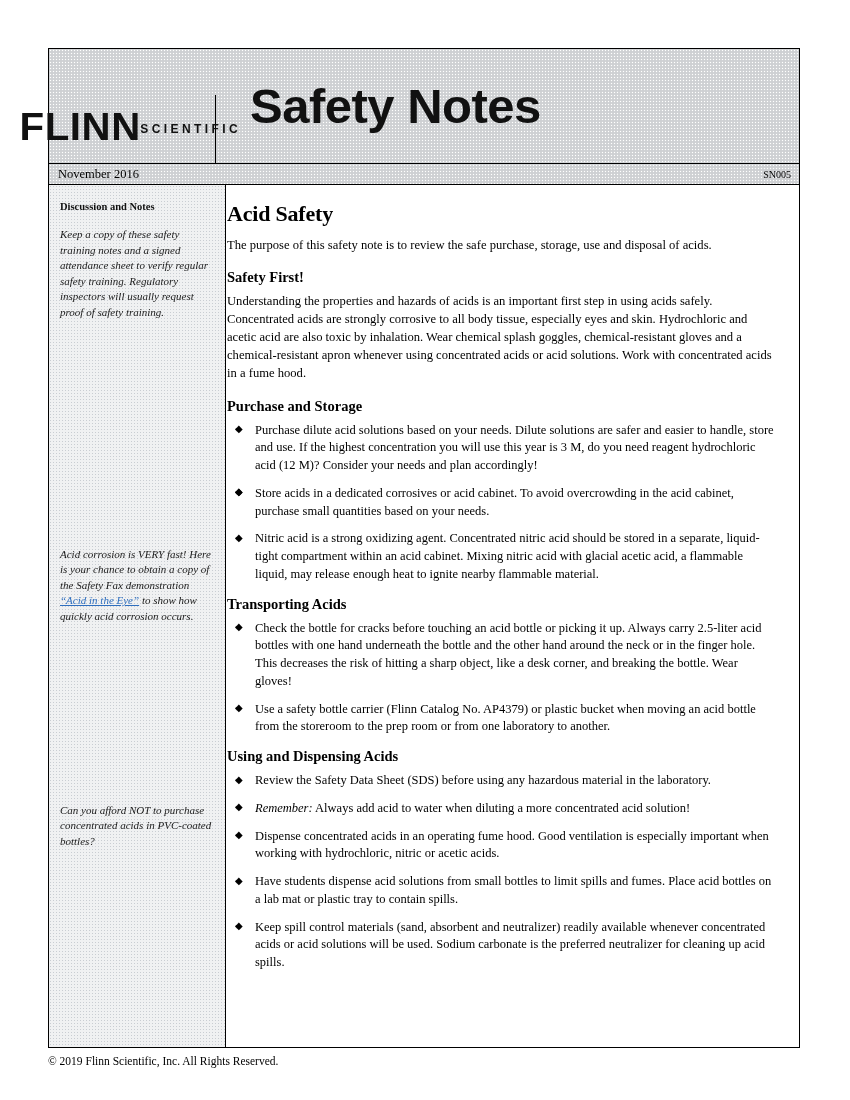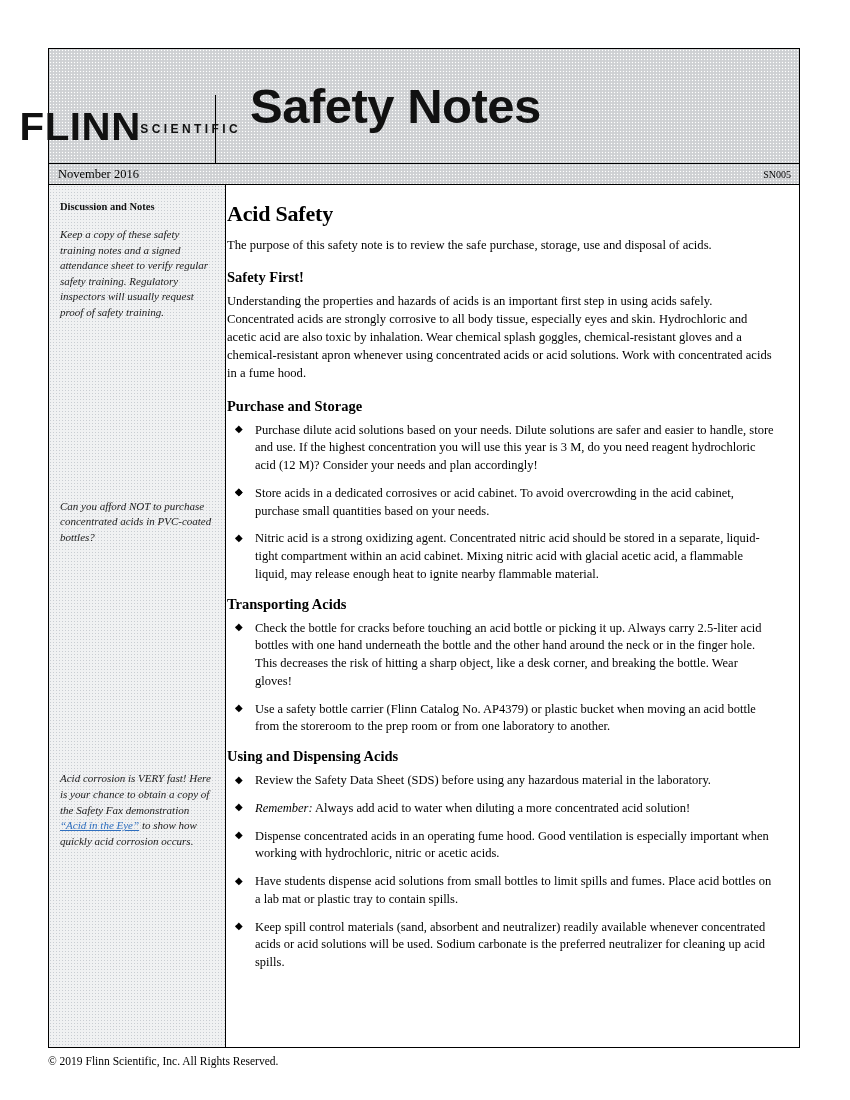--- a/index.html
+++ b/index.html
@@ -211,22 +211,22 @@
   <div class="datebar">
     <span class="date">November 2016</span>
     <span class="issue">SN005</span>
   </div>
 
   <div class="body-row">
 
     <aside class="sidebar">
       <div class="side-heading">Discussion and Notes</div>
       <div class="side-note block1">Keep a copy of these safety training notes and a signed attendance sheet to verify regular safety training. Regulatory inspectors will usually request proof of safety training.</div>
+      <div class="side-note block3"><span>Acid corrosion is VERY fast! Here is your chance to obtain a copy of the Safety Fax demonstration </span><a class="side-link" href="#">“Acid in the Eye”</a><span> to show how quickly acid corrosion occurs.</span></div>
       <div class="side-note block2">Can you afford NOT to purchase concentrated acids in PVC-coated bottles?</div>
-      <div class="side-note block3"><span>Acid corrosion is VERY fast! Here is your chance to obtain a copy of the Safety Fax demonstration </span><a class="side-link" href="#">“Acid in the Eye”</a><span> to show how quickly acid corrosion occurs.</span></div>
     </aside>
 
     <main class="main">
       <h1 class="doc-title">Acid Safety</h1>
       <p class="lede">The purpose of this safety note is to review the safe purchase, storage, use and disposal of acids.</p>
 
       <h2 class="section">Safety First!</h2>
       <p class="para">Understanding the properties and hazards of acids is an important first step in using acids safely. Concentrated acids are strongly corrosive to all body tissue, especially eyes and skin. Hydrochloric and acetic acid are also toxic by inhalation. Wear chemical splash goggles, chemical-resistant gloves and a chemical-resistant apron whenever using concentrated acids or acid solutions. Work with concentrated acids in a fume hood.</p>
 
       <h2 class="section section-gap">Purchase and Storage</h2>

